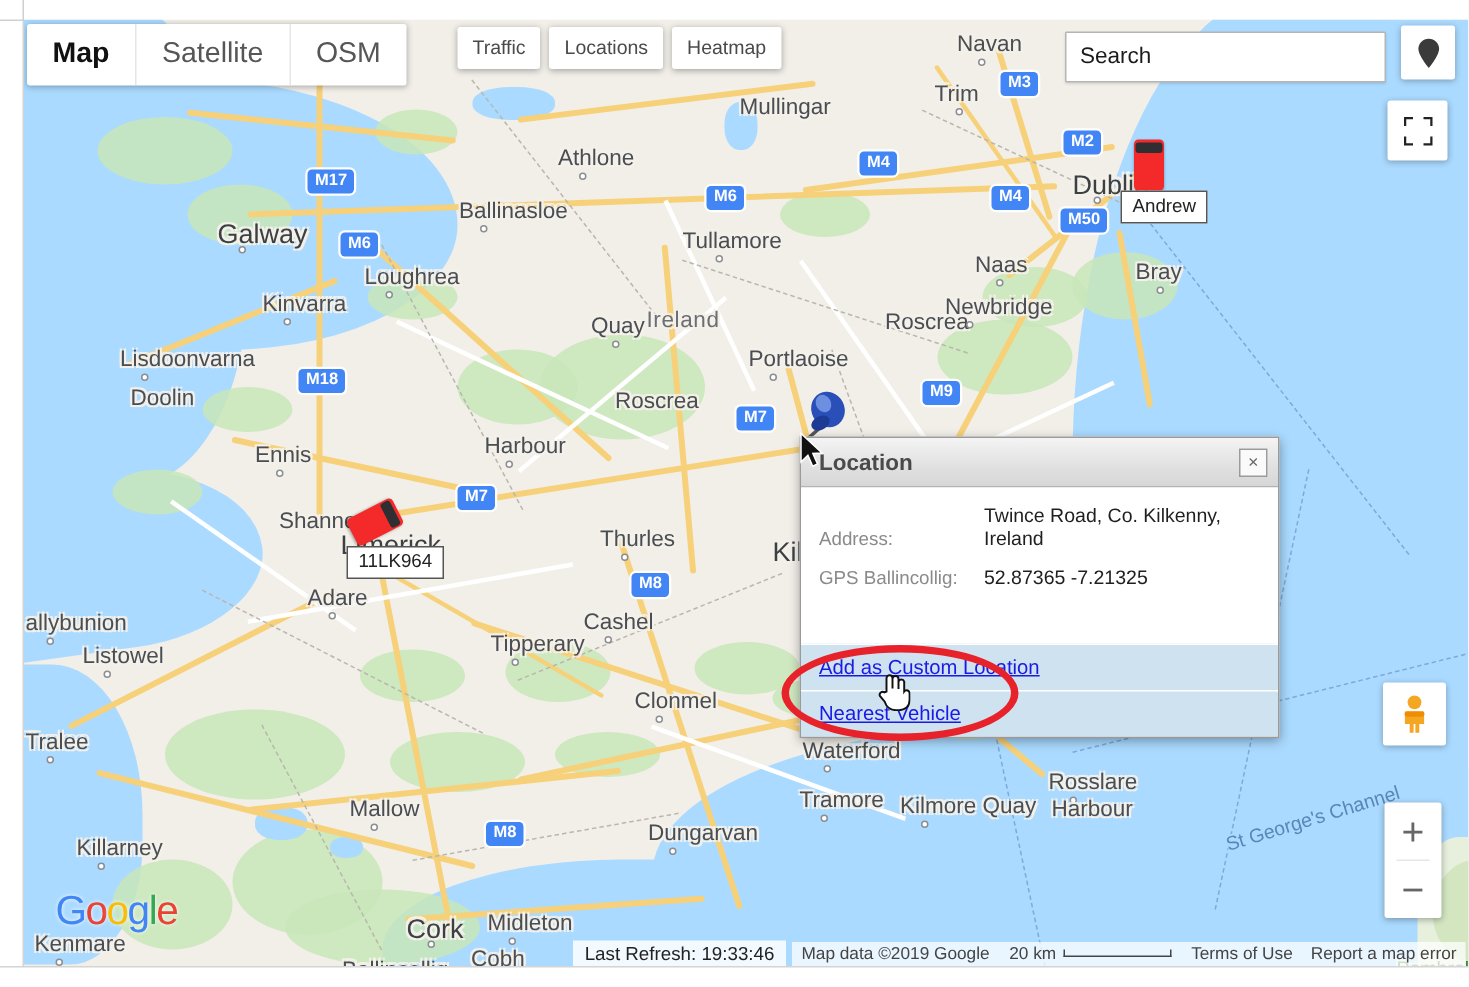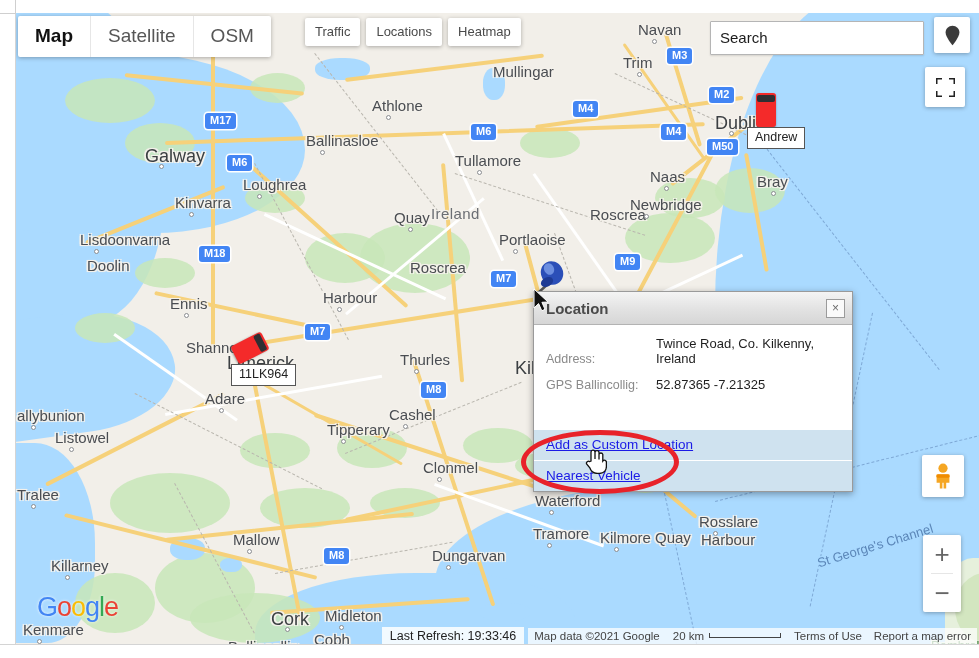--- a/index.html
+++ b/index.html
@@ -710,21 +710,21 @@
     <svg width="22" height="26" viewBox="0 0 22 26">
       <path d="M6 13 V4.2 a2 2 0 0 1 4 0 V11 V4.6 a2 2 0 0 1 4 0 V11.4 V6.4 a2 2 0 0 1 3.8 0 V13 a2 2 0 0 1 3.6 1.4 v4.2 c0 4.2 -3 6.8 -7 6.8 h-2.2 c-3.6 0 -6.4 -2.4 -7.4 -5.6 L1.6 16 a2 2 0 0 1 3 -2.4 z" fill="#fff" stroke="#111" stroke-width="1.3"></path>
     </svg>
   </div>
 
   <div id="statusbar">
     <div id="refresh">
       <span>Last Refresh:</span>
       <span>19:33:46</span>
     </div>
-    <div class="sbchip">Map data ©2021 Google</div>
+    <div class="sbchip">Map data ©2019 Google</div>
     <div id="scalewrap">
       <span>20 km</span>
       <span id="scalebar"></span>
     </div>
     <div class="sbchip">
       <a>Terms of Use</a>
     </div>
     <div class="sbchip">
       <a>Report a map error</a>
     </div>

